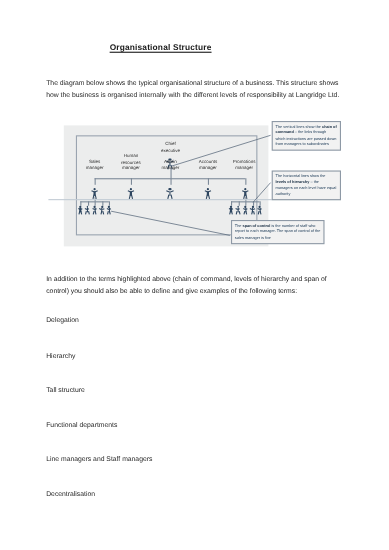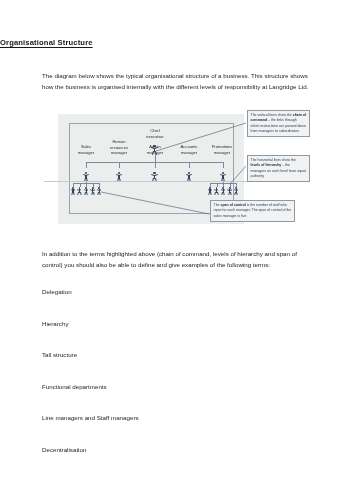--- a/index.html
+++ b/index.html
@@ -7,21 +7,21 @@
     width:354px;height:500px;overflow:hidden;
     background:#ffffff;
     font-family:"Liberation Sans", sans-serif;
     color:#1a1a1a;
     -webkit-font-smoothing:antialiased;
   }
   .page{position:relative;width:354px;height:500px;}
 
   .doc-title{
     position:absolute;top:38px;left:0;width:292px;
-    text-align:left;
+    text-align:center;
     font-size:7.6px;font-weight:bold;
     letter-spacing:.15px;
     text-decoration:underline;
     text-underline-offset:1.5px;
   }
 
   .intro{
     position:absolute;top:70px;left:42px;width:272px;
     font-size:6.2px;line-height:1.85;
     color:#1f1f1f;

